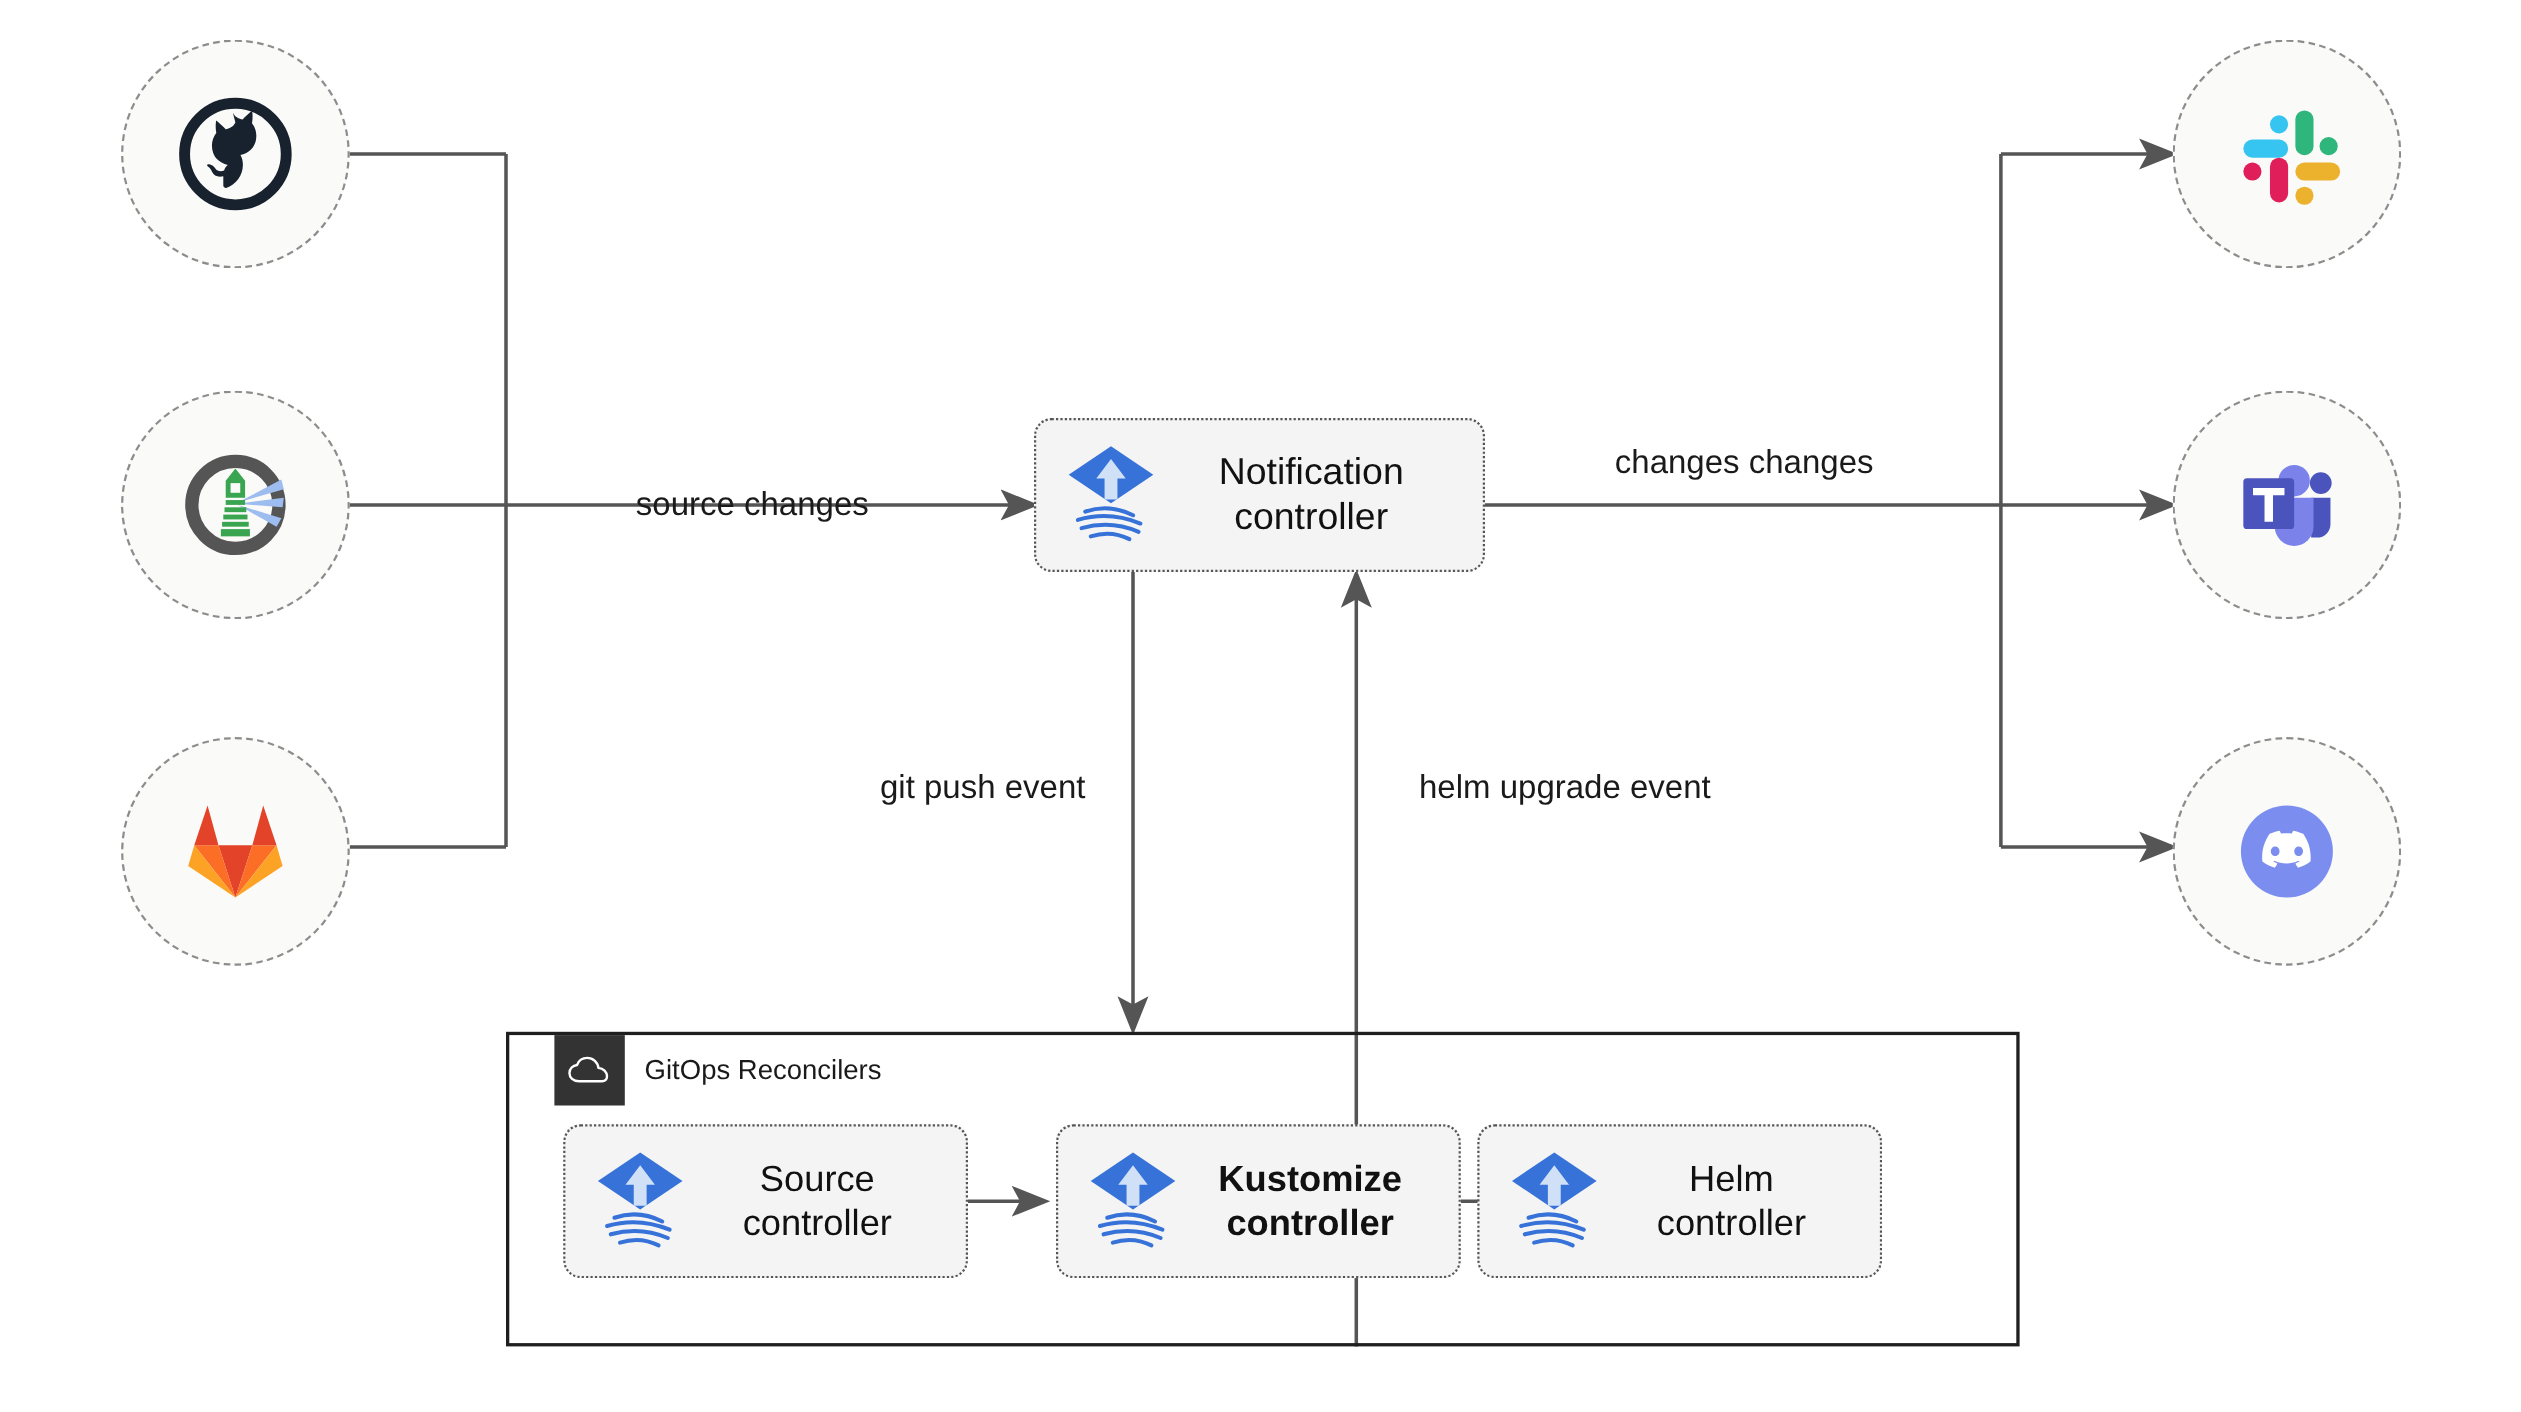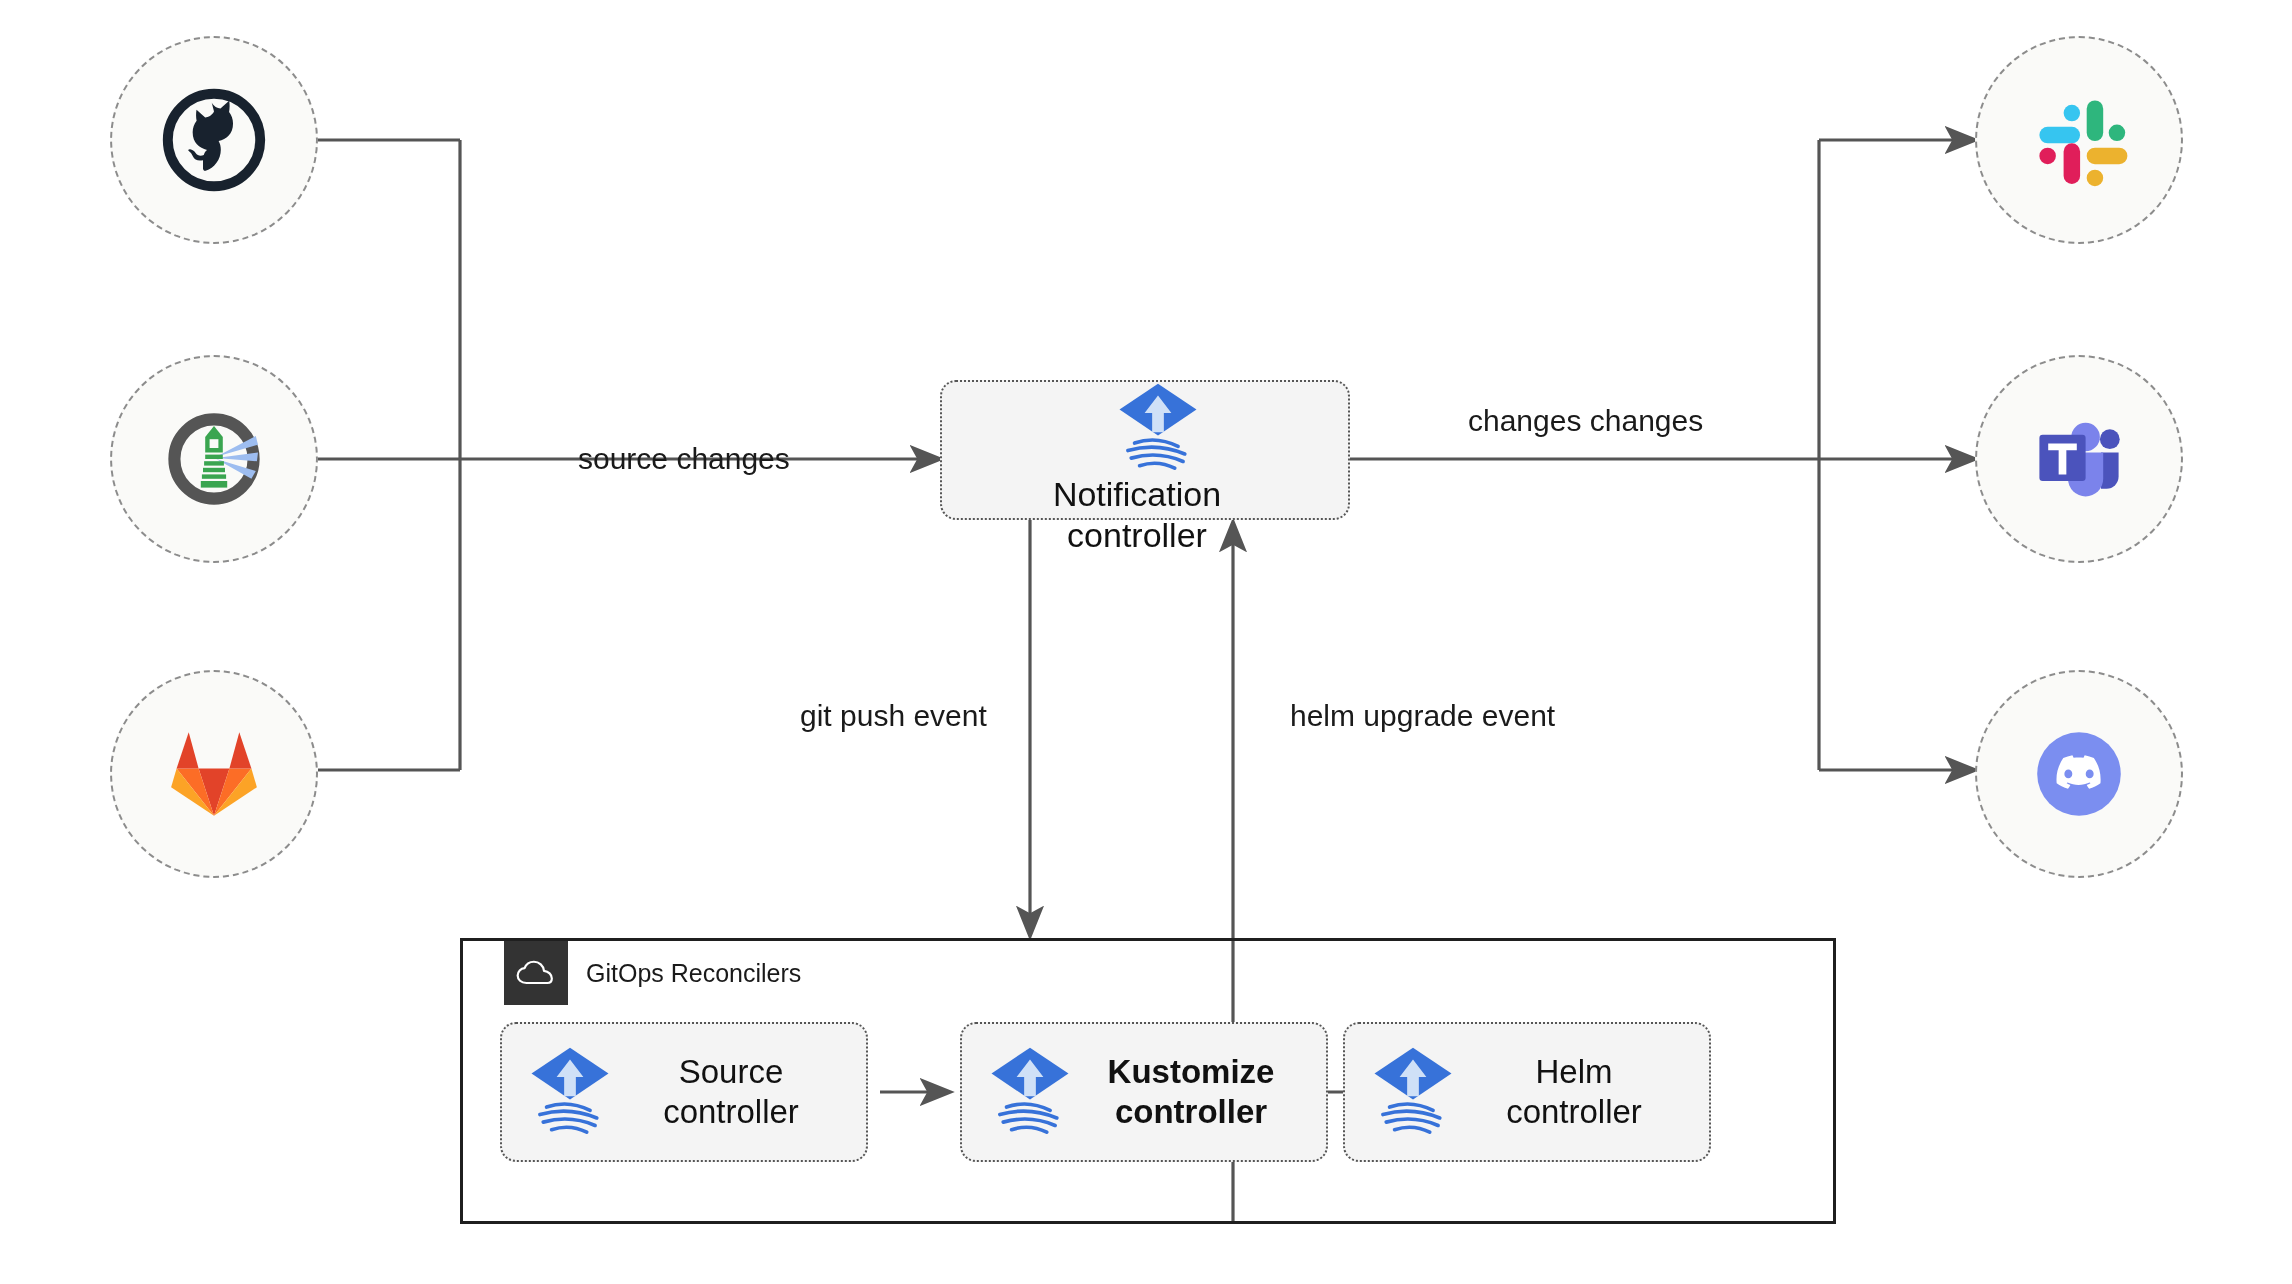--- a/index.html
+++ b/index.html
@@ -24,23 +24,23 @@
   .ctrl{
     position:absolute;box-sizing:border-box;
     background:#f4f4f4;border:2.5px dotted #555;border-radius:16px;
     display:flex;align-items:center;
   }
   .ctrl .fluxlogo{width:84px;height:92px;flex:0 0 auto;margin-left:26px;}
   .ctrl .ctrl-label{
     flex:1 1 auto;text-align:center;line-height:1.22;
     font-size:33px;color:#111;padding-right:16px;white-space:pre-line;
   }
-  #notification-controller{left:940px;top:380px;width:410px;height:140px;flex-direction:column;}
+  #notification-controller{left:940px;top:380px;width:410px;height:140px;}
   #notification-controller .ctrl-label{font-size:34px;}
-  #source-controller{left:500px;top:1022px;width:368px;height:140px;}
+  #source-controller{left:512px;top:1022px;width:368px;height:140px;}
   #kustomize-controller{left:960px;top:1022px;width:368px;height:140px;font-weight:bold;}
   #helm-controller{left:1343px;top:1022px;width:368px;height:140px;justify-content:space-between;}
 
   
   #gitops-group{
     position:absolute;left:460px;top:938px;width:1376px;height:286px;
     box-sizing:border-box;border:3px solid #1f1f1f;background:transparent;
   }
   #gitops-header{
     position:absolute;left:0;top:0;display:flex;align-items:center;margin-left:41px;

